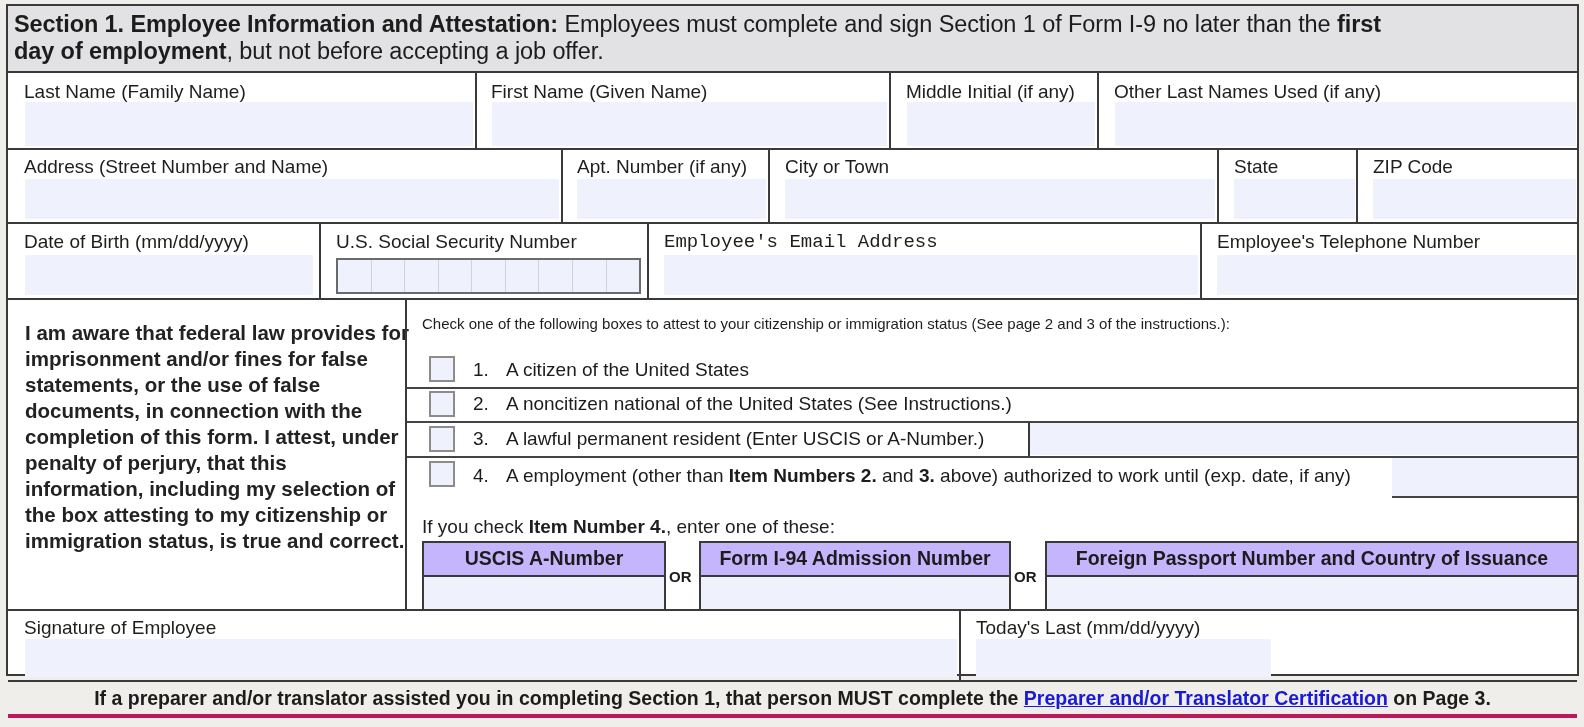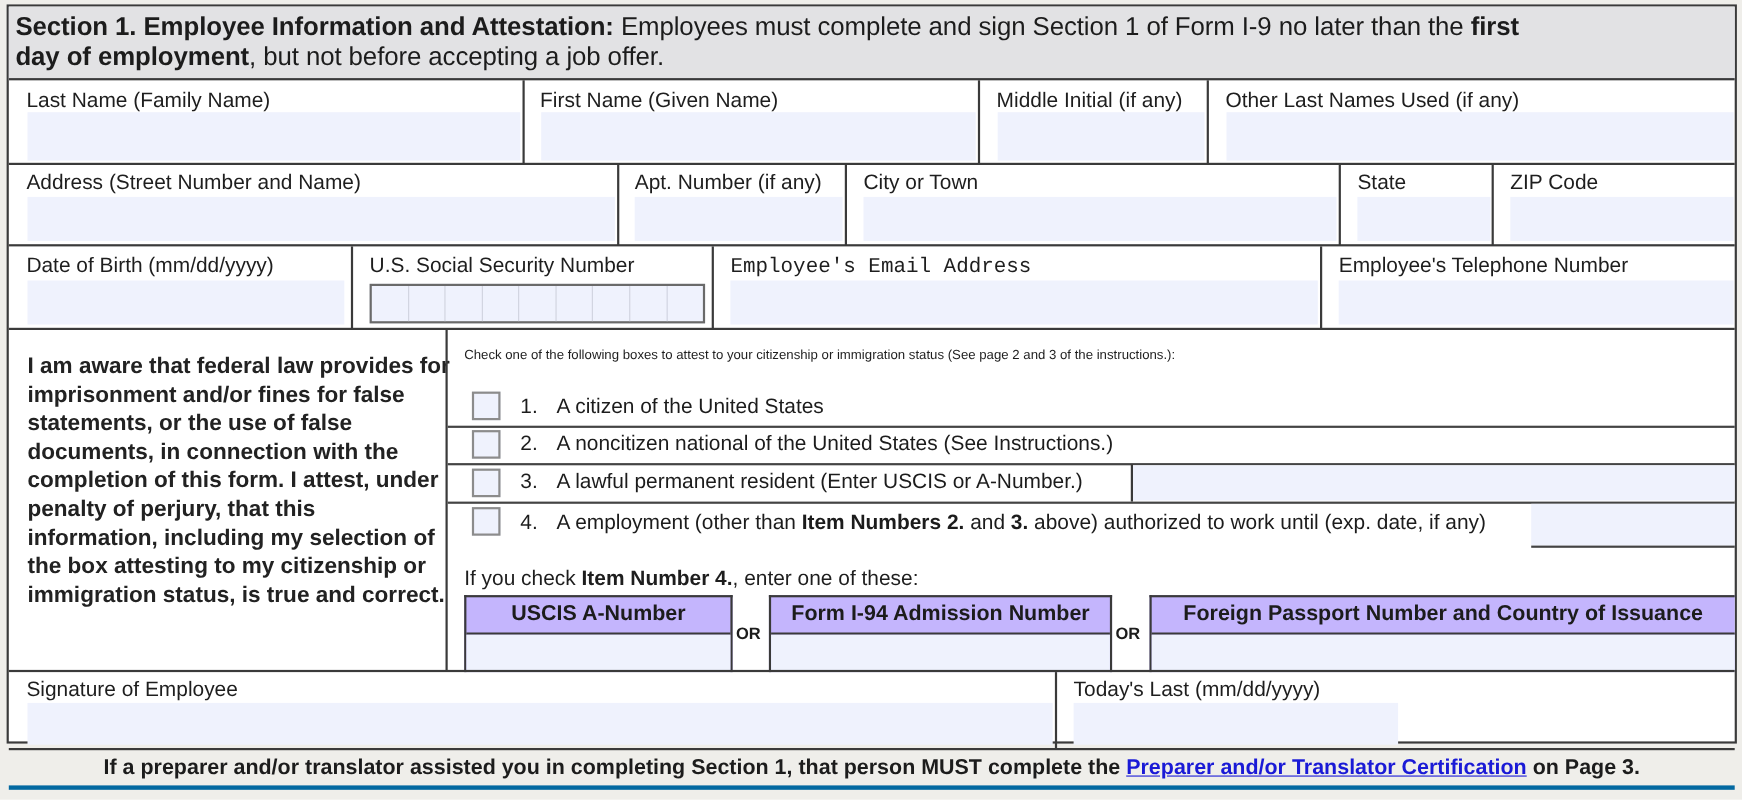--- a/index.html
+++ b/index.html
@@ -49,21 +49,21 @@
     }
     .docbox .title {
       height: 32px; text-align: center; font-weight: bold; font-size: 19.5px; line-height: 30px;
       border-bottom: 2px solid #3a3a3a;
     }
     .docbox .input { height: 34px; background: #eff2fd; }
     .or { position: absolute; font-size: 15px; font-weight: bold; }
     .footer {
       position: absolute; left: 0; top: 676px; width: 1569px; height: 36px;
       text-align: center; font-weight: bold; font-size: 19.5px; line-height: 32px;
-      border-bottom: 4px solid #0369a1;
+      border-bottom: 4px solid #be185d;
       box-sizing: border-box;
     }
     .footer a { color: #1a1ad6; text-decoration: underline; }
     .ssn-box {
       position: absolute; left: 328px; top: 252px; width: 305px; height: 36px;
       border: 2px solid #6a6a6a; background: #eff2fd; box-sizing: border-box;
       display: flex;
     }
     .ssn-box span { flex: 1; border-right: 1px solid #cfd2de; }
     .ssn-box span:last-child { border-right: none; }
@@ -125,21 +125,21 @@
   <div class="lbl" style="left:656px;top:225px;font-family:Liberation Mono, monospace;">Employee's Email Address</div>
   <div class="fill" style="left:656px;top:249px;width:534px;height:40px;"></div>
   <div class="vl" style="left:1192px;top:218px;height:76px;"></div>
   <div class="lbl" style="left:1209px;top:225px;">Employee's Telephone Number</div>
   <div class="fill" style="left:1209px;top:249px;width:359px;height:40px;"></div>
   <div class="hl" style="left:0;top:292px;width:1569px;"></div>
 
   <div class="abs attest">I am aware that federal law provides for imprisonment and/or fines for false statements, or the use of false documents, in connection with the completion of this form.  I attest, under penalty of perjury, that this information, including my selection of the box attesting to my citizenship or immigration status, is true and correct.</div>
   <div class="vl" style="left:397px;top:294px;height:310px;"></div>
 
-  <div class="lbl" style="left:414px;top:309px;font-size:12px;">Check one of the following boxes to attest to your citizenship or immigration status (See page 2 and 3 of the instructions.):</div>
+  <div class="lbl" style="left:414px;top:309px;font-size:15px;">Check one of the following boxes to attest to your citizenship or immigration status (See page 2 and 3 of the instructions.):</div>
 
   <div class="cb" style="left:421px;top:350px;"></div>
   <div class="optnum" style="left:465px;top:353px;">1.</div>
   <div class="opttxt" style="left:498px;top:353px;">A citizen of the United States</div>
   <div class="hl thin" style="left:399px;top:381px;width:1170px;"></div>
 
   <div class="cb" style="left:421px;top:385px;"></div>
   <div class="optnum" style="left:465px;top:387px;">2.</div>
   <div class="opttxt" style="left:498px;top:387px;">A noncitizen national of the United States (See Instructions.)</div>
   <div class="hl thin" style="left:399px;top:415px;width:1170px;"></div>

